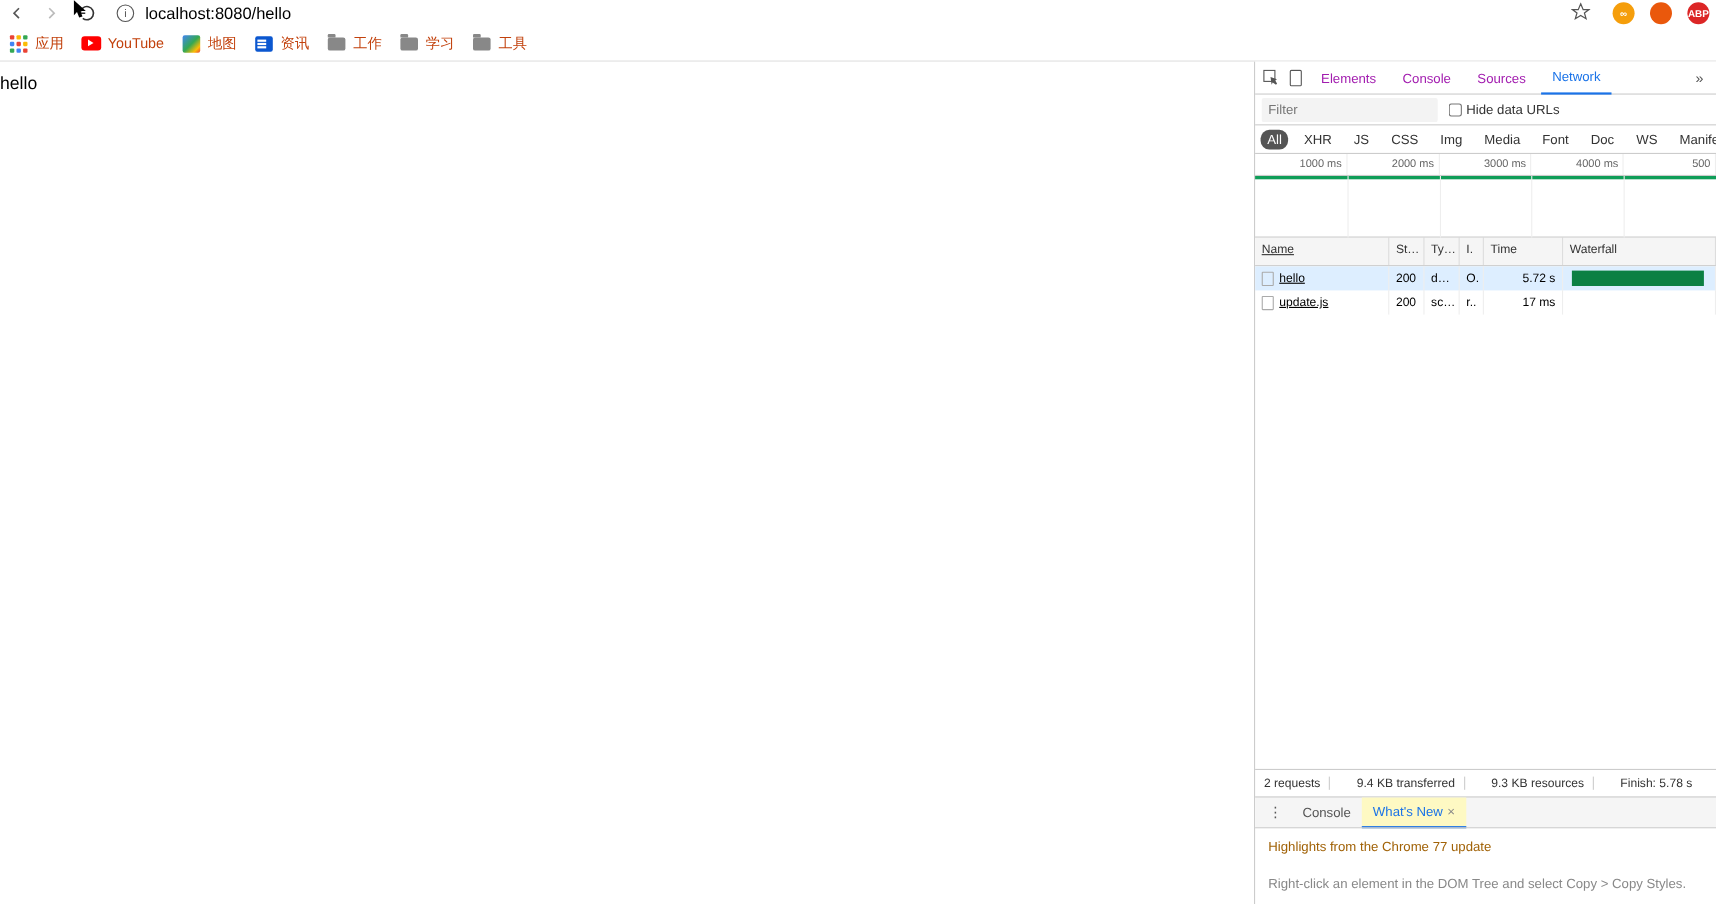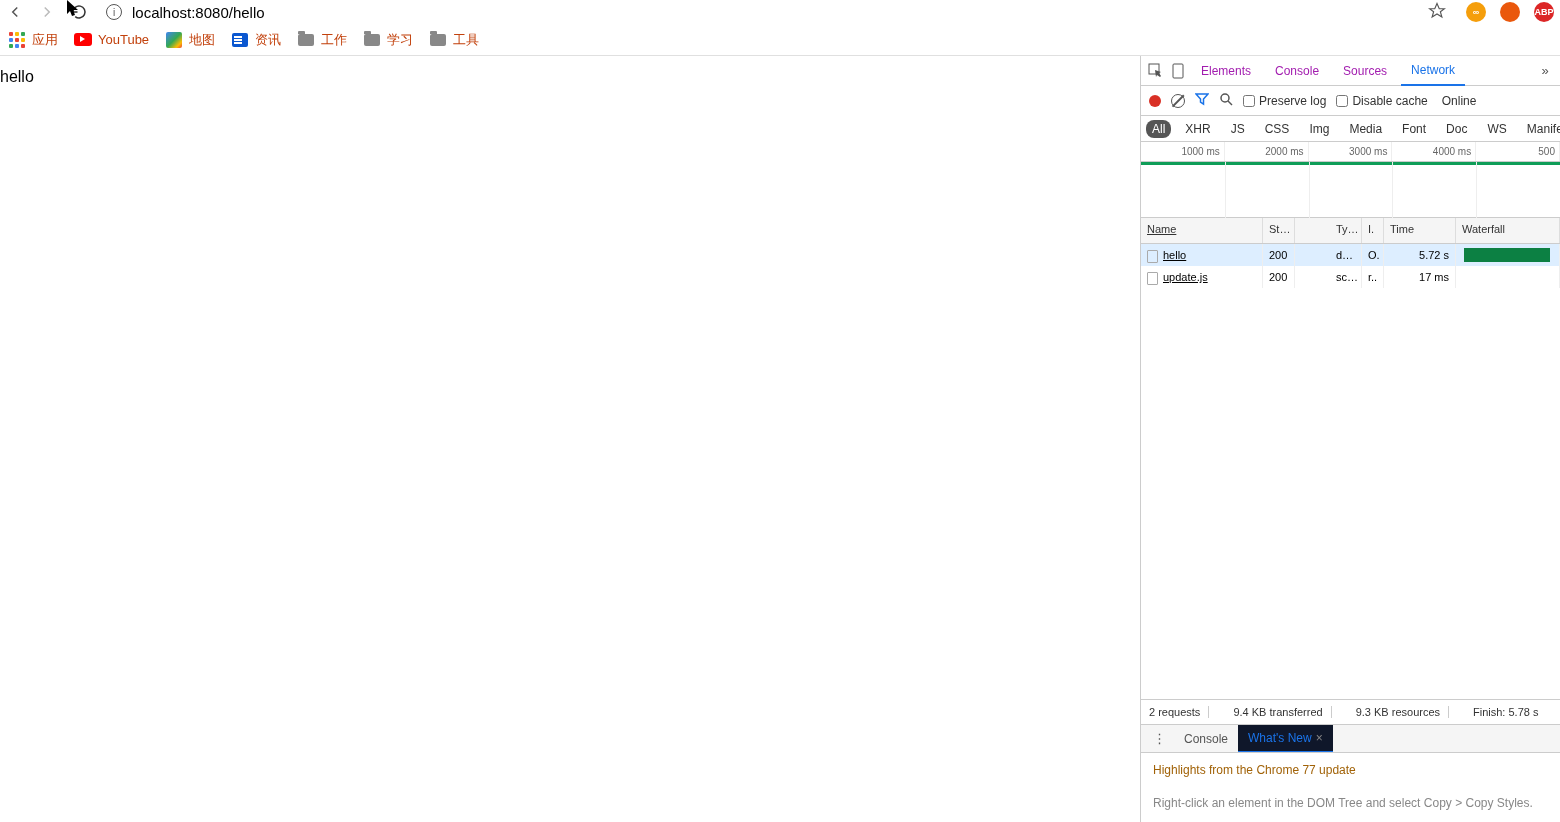--- a/index.html
+++ b/index.html
@@ -66,41 +66,41 @@
 .timeline-ruler { height: 20px; border-bottom: 1px solid #ccc; display: flex; }
 .tick { flex: 1; font-size: 10px; color: #666; text-align: right; padding-right: 4px; border-right: 1px solid #eee; line-height: 20px; }
 .timeline-body { height: 56px; position: relative; }
 .timeline-body .col { position: absolute; top: 0; bottom: 0; border-right: 1px solid #eee; }
 .green-bar { position: absolute; top: 0; height: 3px; background: #0f9d58; }
 
 .grid-header { height: 26px; display: flex; border-bottom: 1px solid #ccc; background: #f5f5f5; font-size: 11px; color: #333; }
 .gh { padding: 5px 6px; border-right: 1px solid #ddd; overflow: hidden; white-space: nowrap; }
 .col-name { width: 122px; text-decoration: underline; }
 .col-st { width: 32px; }
-.col-ty { width: 32px; margin-left: 35px; }
+.col-ty { width: 32px; }
 .col-in { width: 22px; }
 .col-time { width: 72px; text-align: left; }
 .col-wf { flex: 1; }
 
 .grid-body { flex: 1; overflow: auto; }
 .row { height: 22px; display: flex; font-size: 11px; align-items: center; cursor: pointer; }
 .row.selected { background: #ddeeff; }
 .row .c { padding: 0 6px; border-right: 1px solid #eee; overflow: hidden; white-space: nowrap; height: 100%; line-height: 22px; }
 .row .c.col-time { text-align: right; }
 .file-icon { display: inline-block; width: 11px; height: 13px; border: 1px solid #aaa; border-radius: 1px; margin-right: 5px; vertical-align: middle; }
 .wf-bar { height: 14px; background: #0c8043; margin-top: 4px; margin-left: 2px; }
 
 .dt-status { height: 24px; border-top: 1px solid #ccc; display: flex; align-items: center; padding: 12px 8px; font-size: 11px; color: #333; gap: 24px; }
 .dt-status span { border-right: 1px solid #ccc; padding-right: 8px; }
 .dt-status span:last-child { border: none; }
 
 .drawer-tabs { height: 28px; border-top: 1px solid #ccc; display: flex; align-items: center; padding: 0 4px; background: #f5f5f5; }
 .drawer-menu { padding: 0 8px; color: #555; cursor: pointer; }
 .drawer-tab { padding: 0 10px; font-size: 12px; color: #555; height: 28px; display: flex; align-items: center; cursor: pointer; gap: 4px; }
-.drawer-tab.active { color: #1a73e8; border-bottom: 2px solid #1a73e8; background: #0f172a; }
+.drawer-tab.active { color: #1a73e8; border-bottom: 2px solid #1a73e8; background: #fef9c3; }
 .drawer-close { font-size: 12px; color: #888; cursor: pointer; }
 
 .drawer-body { padding: 10px 12px; border-top: 1px solid #ccc; flex-shrink: 0; }
 .drawer-body h4 { font-size: 12px; color: #a16207; font-weight: normal; margin-bottom: 18px; }
 .drawer-body h3 { font-size: 13px; color: #333; font-weight: 600; margin-bottom: 6px; }
 .drawer-body p { font-size: 12px; color: #888; line-height: 1.4; }
 </style>
 </head>
 <body>
 
@@ -208,41 +208,28 @@
             <rect x="3" y="1" width="10" height="14" rx="1" stroke="#555" fill="none"></rect>
           </svg>
         </div>
       <div class="dt-tab">Elements</div>
       <div class="dt-tab">Console</div>
       <div class="dt-tab">Sources</div>
       <div class="dt-tab active">Network</div>
       <div class="dt-tab-icon dt-more">»</div>
     </div>
 
-    <div class="dt-toolbar">
-      <div class="rec-dot"></div>
-      <div class="clear-icon"></div>
-      <div class="filter-icon"><svg width="14" height="14" viewBox="0 0 14 14">
-            <path d="M1 2h12l-4.5 5v5l-3-2V7z" stroke="#1a73e8" fill="none" stroke-width="1.5"></path>
-          </svg></div>
-      <div class="search-icon"><svg width="14" height="14" viewBox="0 0 14 14">
-            <circle cx="6" cy="6" r="4" stroke="#555" fill="none" stroke-width="1.5"></circle>
-            <path d="M9 9l4 4" stroke="#555" stroke-width="1.5"></path>
-          </svg></div>
+
+    <div class="dt-filter">
+      <input class="filter-input" placeholder="Filter" style="">
       <label class="check">
           <input type="checkbox" style="">
-          <span>Preserve log</span>
+          <span>Hide data URLs</span>
         </label>
-      <label class="check">
-          <input type="checkbox" style="">
-          <span>Disable cache</span>
-        </label>
-      <span class="online">Online</span>
-    </div>
-
+    </div>
 
     <div class="dt-types">
       <span class="type active">All</span>
       <span class="type">XHR</span>
       <span class="type">JS</span>
       <span class="type">CSS</span>
       <span class="type">Img</span>
       <span class="type">Media</span>
       <span class="type">Font</span>
       <span class="type">Doc</span>

